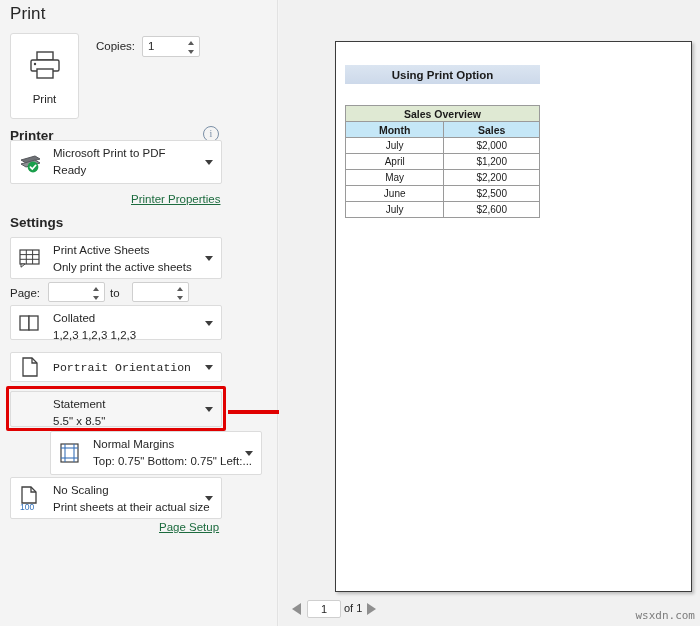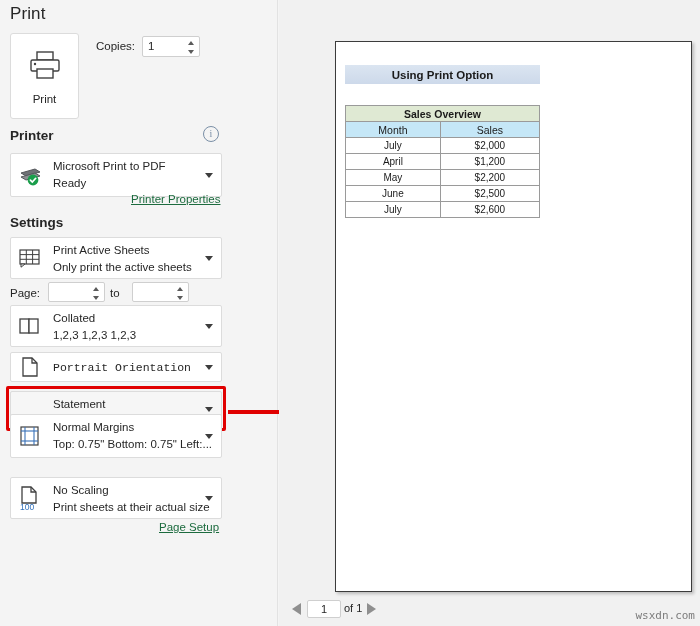--- a/index.html
+++ b/index.html
@@ -113,31 +113,31 @@
   .drow.two .t2 { top: 23px; }
   .drow.one .t1 { top: 50%; transform: translateY(-50%); font-family: Liberation Mono, monospace; }
   .caret {
     position: absolute; right: 8px; top: 50%;
     margin-top: -2px;
     width: 0; height: 0;
     border-left: 4px solid transparent; border-right: 4px solid transparent;
     border-top: 5px solid #3d3d3d;
   }
 
-  #printer-row { top: 153px; height: 44px; }
+  #printer-row { top: 140px; height: 44px; }
   #printer-link {
     position: absolute; left: 131px; top: 193px;
     font-size: 11.5px; color: #1c6b3e; text-decoration: underline;
     cursor: pointer;
   }
   #sheets-row  { top: 237px; height: 42px; }
-  #collated-row{ top: 305px; height: 42px; }
+  #collated-row{ top: 305px; height: 35px; }
   #orient-row  { top: 352px; height: 30px; }
   #paper-row   { top: 391px; height: 36px; background:#f6f6f6; }
-  #margins-row { top: 414px; height: 44px; }
+  #margins-row { top: 431px; height: 44px; margin-left: 40px; }
   #scaling-row { top: 477px; height: 42px; }
 
   
   .pages-label { position: absolute; left: 10px; top: 287px; font-size: 11.5px; color:#262626; }
   .prange {
     position: absolute; top: 282px; width: 57px; height: 20px;
     background: #fff; border: 1px solid #cfcfcf; border-radius: 2px;
   }
   #pages-from { left: 48px; }
   #pages-to   { left: 132px; }
@@ -196,21 +196,21 @@
   #sales-table td {
     border: 1px solid #9a9a9a;
     height: 16px;
     text-align: center;
     padding: 0;
   }
   #sales-table .tbl-title {
     background: #dfe9d3; font-weight: 700; font-size: 10.5px;
   }
   #sales-table .tbl-head {
-    background: #c5e7f7; font-weight: 400; font-size: 10.5px;
+    background: #c5e7f7; font-weight: 700; font-size: 10.5px;
   }
 
   
   #pager {
     position: absolute; left: 0; top: 598px;
     width: 421px; height: 28px;
   }
   .pg-arrow {
     position: absolute; top: 5px;
     width: 0; height: 0; cursor: pointer;

